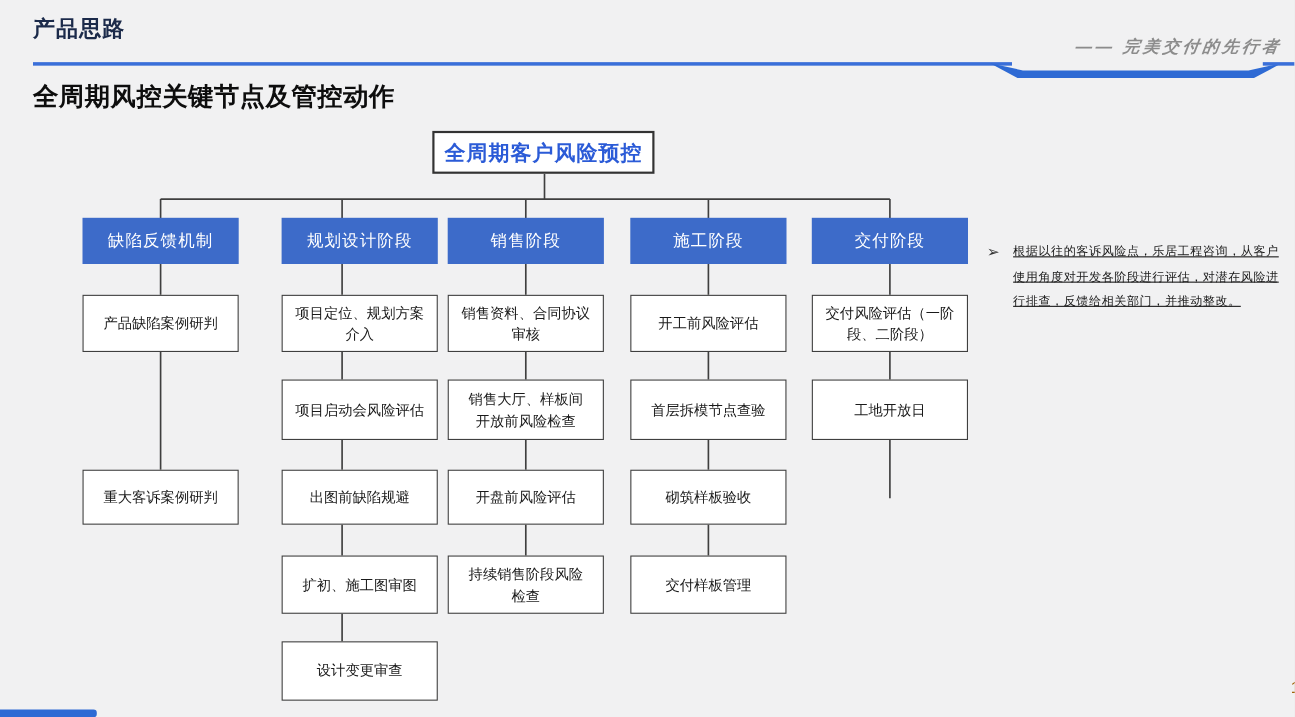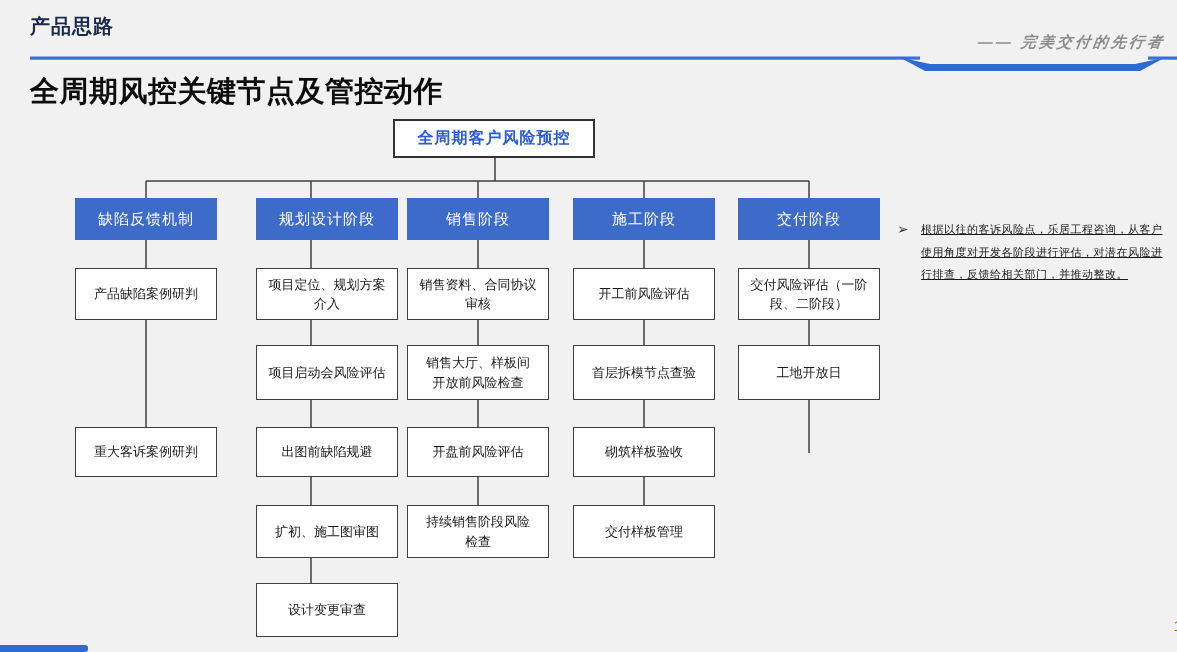--- a/index.html
+++ b/index.html
@@ -23,39 +23,39 @@
   .hdr-slogan{
     position:absolute;right:52px;top:33px;
     font-size:15px;font-weight:bold;font-style:italic;
     color:#8C8C8C;letter-spacing:3px;
     transform:skewX(-8deg);
   }
   .hdr-deco{position:absolute;left:0;top:0;width:1177px;height:80px;z-index:0;}
   
   .slide-title{
     position:absolute;left:30px;top:72px;
-    font-size:29px;font-weight:bold;color:#0d0d0d;
+    font-size:23px;font-weight:bold;color:#0d0d0d;
     letter-spacing:0.5px;
   }
   
   .connectors{position:absolute;left:0;top:0;width:1177px;height:652px;z-index:1;}
   .node{
     position:absolute;width:142px;
     box-sizing:border-box;
     background:#ffffff;border:1.5px solid #3f3f3f;
     display:flex;align-items:center;justify-content:center;
     text-align:center;font-size:13px;color:#1a1a1a;
     line-height:1.5;white-space:pre-line;
     padding:2px 5px;z-index:2;
   }
   .root-node{
     position:absolute;left:393px;top:119px;width:202px;height:39px;
     box-sizing:border-box;background:#fff;border:2px solid #333;
     display:flex;align-items:center;justify-content:center;
-    font-size:16px;font-weight:bold;color:#2B5BD7;
+    font-size:19px;font-weight:bold;color:#2B5BD7;
     letter-spacing:1px;z-index:2;
   }
   .stage-hd{
     position:absolute;width:142px;height:42px;
     background:#3D6BC9;border:none;color:#ffffff;
     display:flex;align-items:center;justify-content:center;
     font-size:15px;z-index:2;letter-spacing:1px;
   }
   .c1{left:75px}.c2{left:256px}.c3{left:407px}.c4{left:573px}.c5{left:738px}
   .hd{top:198px}

